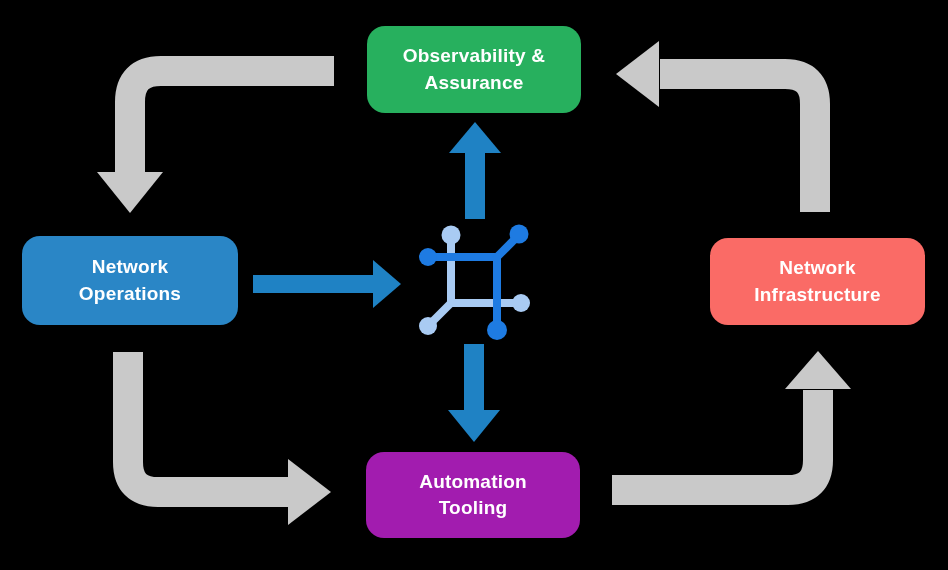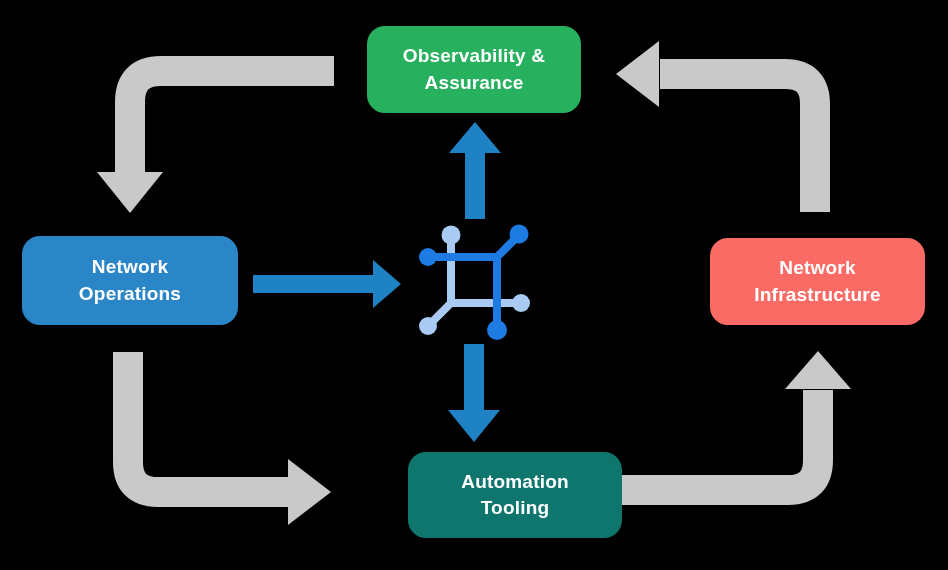--- a/index.html
+++ b/index.html
@@ -91,18 +91,18 @@
   <div class="box box-left" style="background: rgb(42, 134, 198);">
     <span>Network
 Operations</span>
   </div>
 
   <div class="box box-right" style="background: rgb(250, 107, 102);">
     <span>Network
 Infrastructure</span>
   </div>
 
-  <div class="box box-bottom" style="background: #0f766e; margin-left: 42px;">
+  <div class="box box-bottom" style="background: #a21caf;">
     <span>Automation
 Tooling</span>
   </div>
 
 </div>
 
 </body></html>

